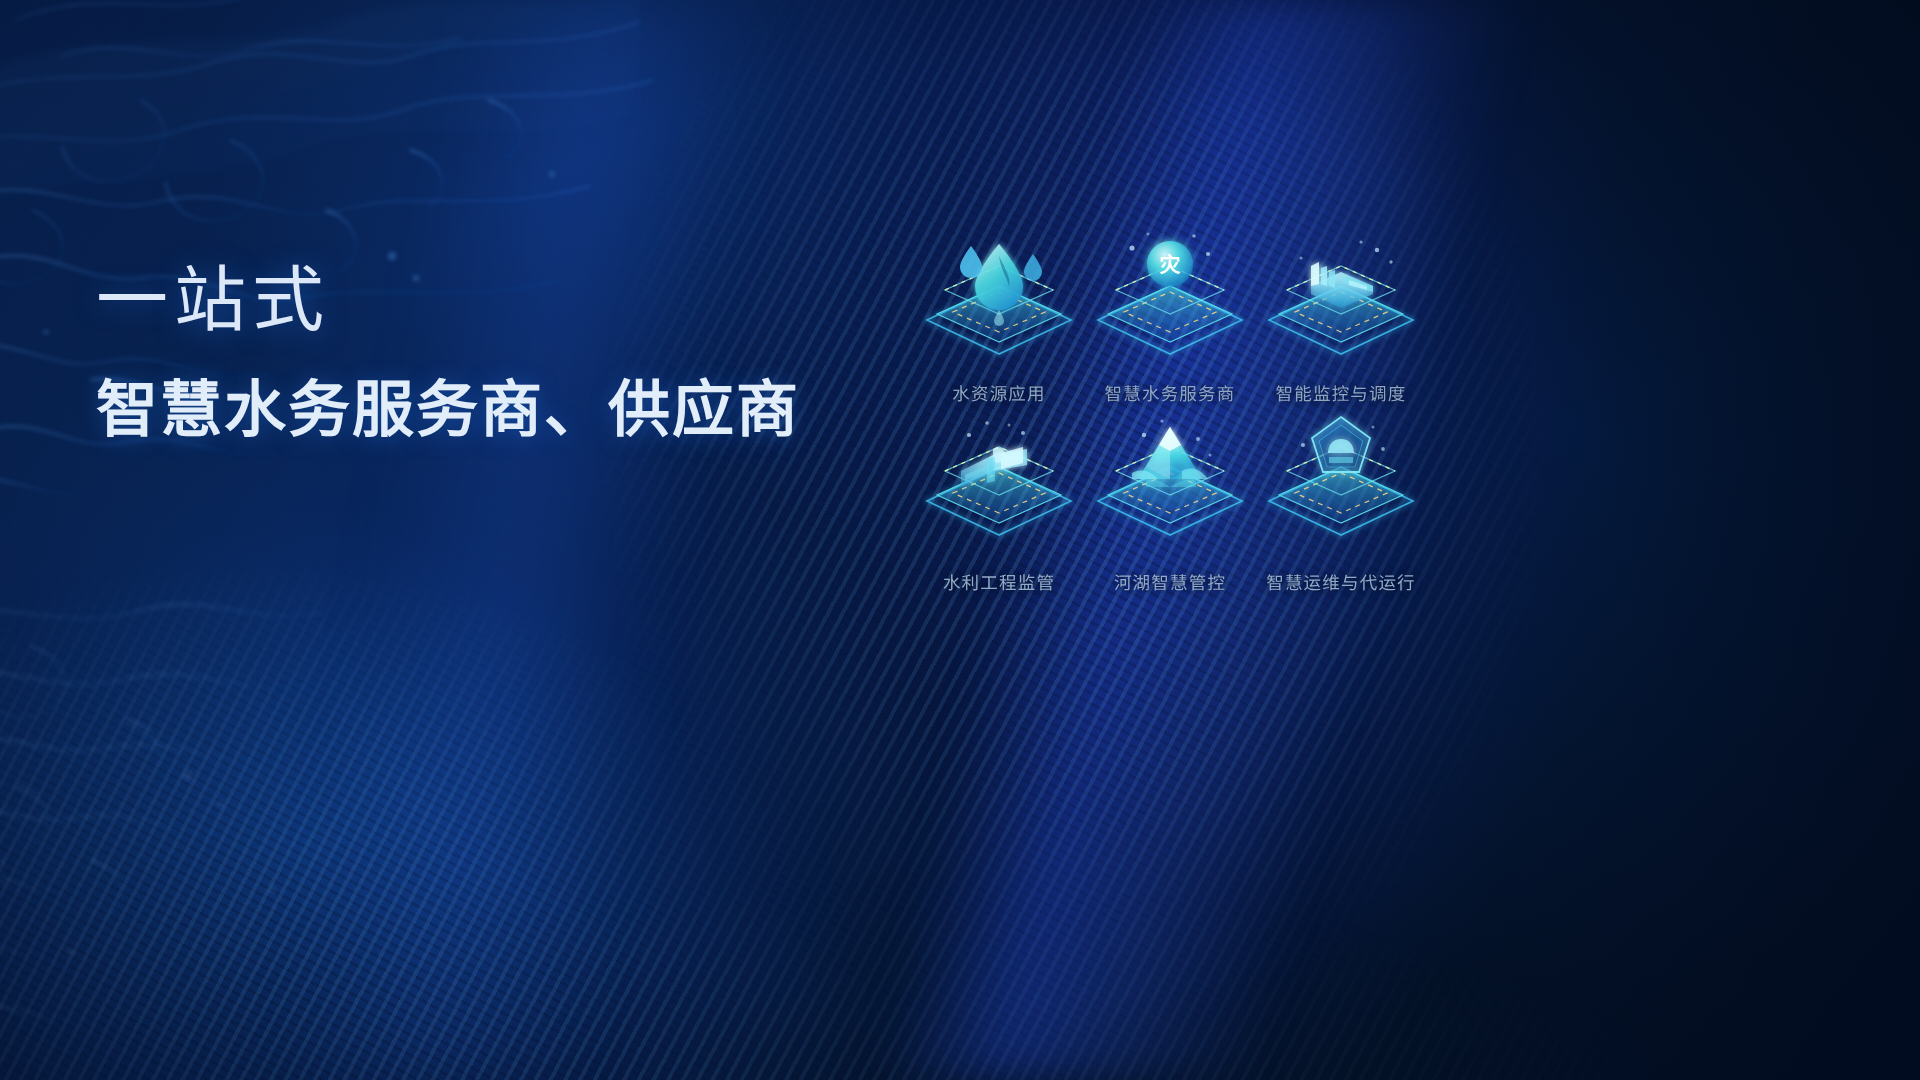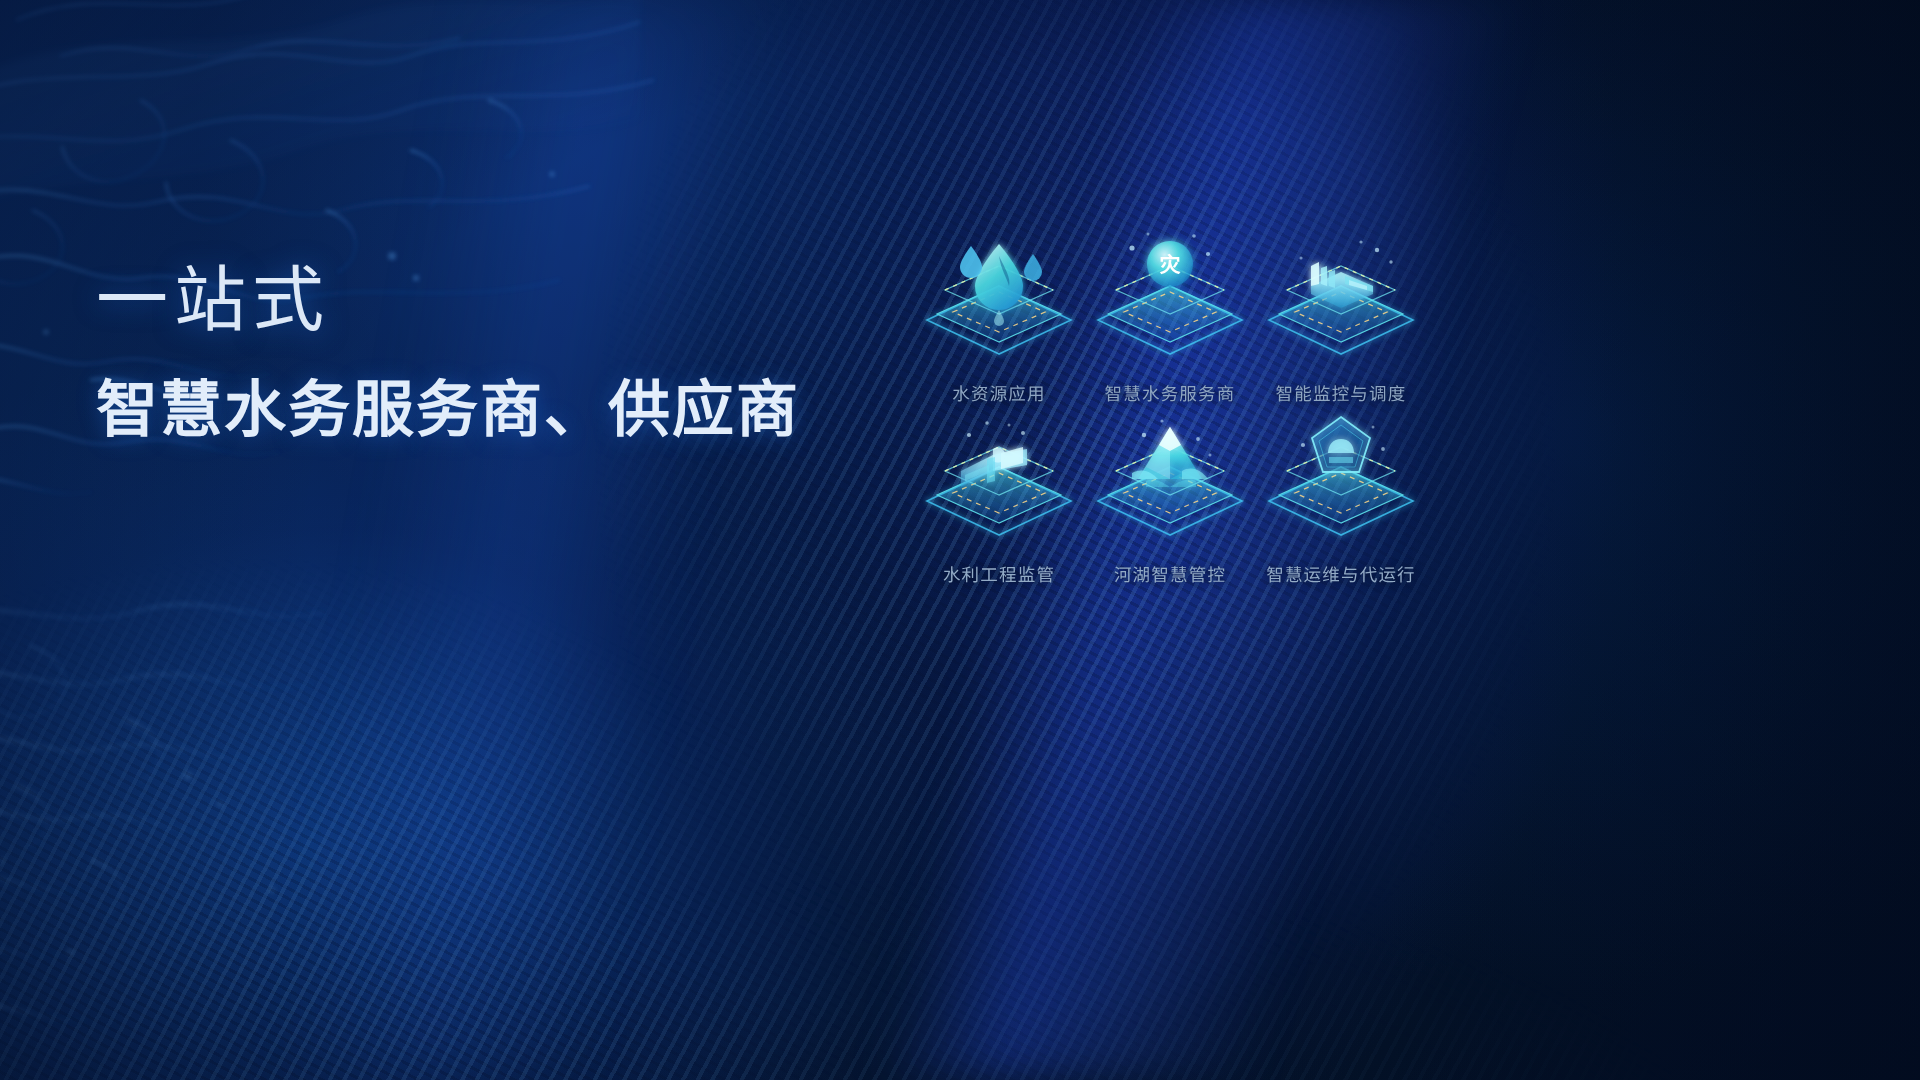--- a/index.html
+++ b/index.html
@@ -131,21 +131,21 @@
   .cell-label {
     margin-top:12px;
     font-size:17.5px;
     letter-spacing:1.2px;
     color:#8fa6c1;
     white-space:nowrap;
     text-align:center;
     text-shadow:0 1px 8px rgba(4,14,34,0.9);
   }
   
-  .cell.row2 .cell-label { margin-top:12px; color:#93abc6; }
+  .cell.row2 .cell-label { margin-top:20px; color:#93abc6; }
 </style>
 </head>
 <body>
 
 <div id="stage">
 
   <div class="bg-layer sweep-b"></div>
   <div class="bg-layer sweep-a"></div>
 
   <svg class="ink ink-top" viewBox="0 0 720 560">

